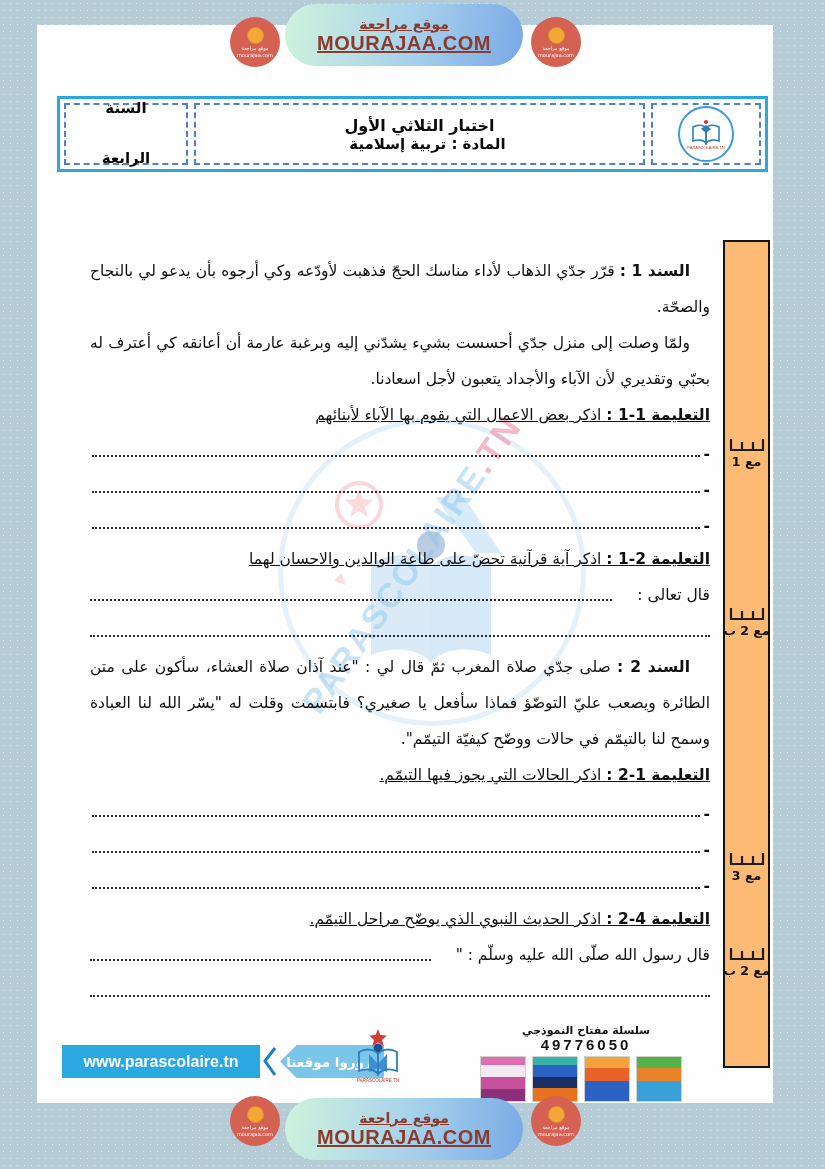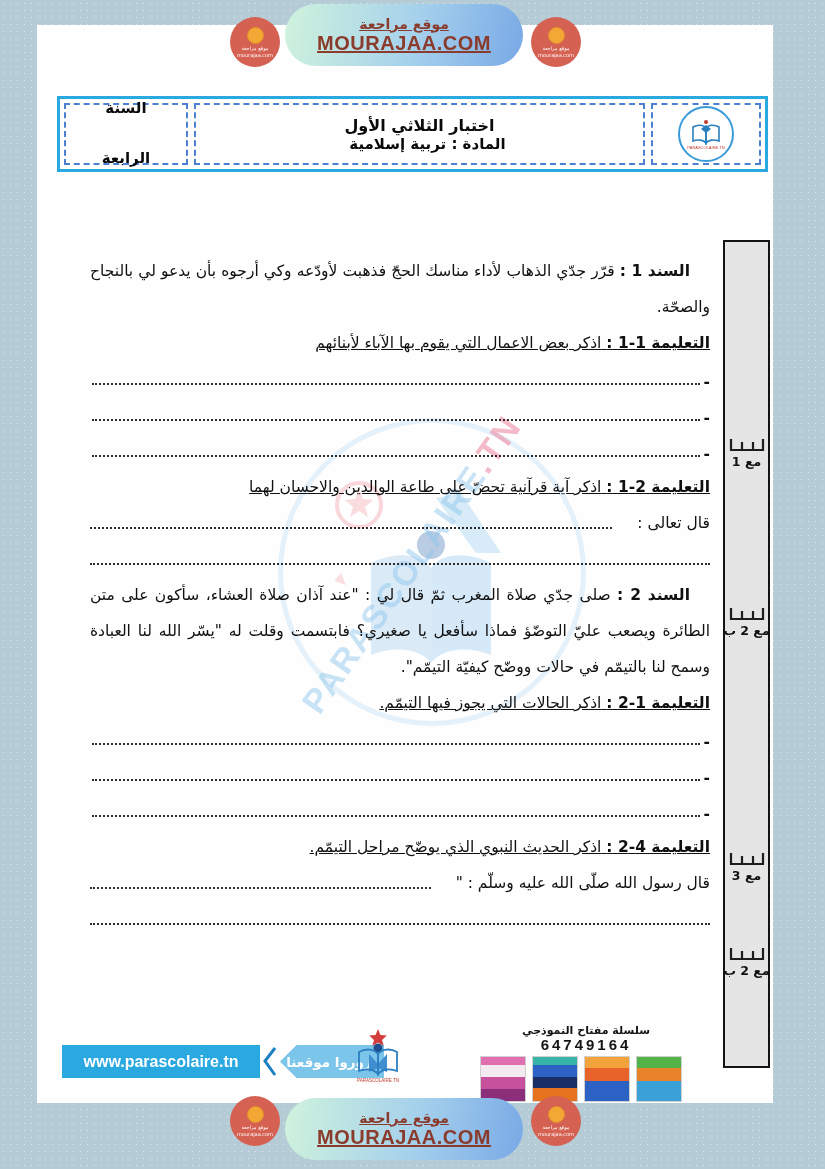--- a/index.html
+++ b/index.html
@@ -52,21 +52,21 @@
   .answer-line{height:36px;display:flex;direction:rtl;align-items:flex-end;}
   .answer-line .dash{font-weight:bold;line-height:30px;}
   .answer-line .dots{flex:1;border-bottom:2.5px dotted #2b2b2b;margin-bottom:12px;margin-left:2px;margin-right:4px;}
   .lead-line{height:36px;display:flex;direction:rtl;align-items:flex-end;gap:22px;}
   .lead-line .lbl{white-space:nowrap;line-height:36px;}
   .lead-line .dots{flex:1;border-bottom:2.5px dotted #2b2b2b;margin-bottom:12px;margin-right:3px;}
   .full-dots{height:36px;position:relative;}
   .full-dots::after{content:"";position:absolute;left:0;right:0;bottom:12px;border-bottom:2.5px dotted #2b2b2b;}
 
   
-  .score-col{position:absolute;left:723px;top:240px;width:47px;height:828px;background:#e5e5e5;
+  .score-col{position:absolute;left:723px;top:240px;width:47px;height:828px;background:#fdba74;
     border:2px solid #141414;box-sizing:border-box;z-index:3;}
   .mark{position:absolute;left:0;width:100%;display:flex;flex-direction:column;align-items:center;}
   .mark .lab{font-size:12.5px;font-weight:bold;color:#111;direction:rtl;margin-top:1px;white-space:nowrap;}
 
   
   .f-bar{position:absolute;left:62px;top:1045px;width:198px;height:33px;background:#2aa9e1;z-index:4;
     display:flex;align-items:center;justify-content:center;color:#fff;font-family:"Liberation Sans",sans-serif;font-size:16px;font-weight:bold;}
   .f-chev{position:absolute;left:260px;top:1045px;z-index:4;}
   .f-arrow{position:absolute;left:280px;top:1045px;width:104px;height:33px;background:#7cc5ea;z-index:4;
     clip-path:polygon(0 50%,16% 0,100% 0,100% 100%,16% 100%);
@@ -133,20 +133,21 @@
     <circle cx="120" cy="92" r="14" fill="rgba(40,100,170,0.32)"></circle>
     <path d="M60 110 C85 98,110 100,120 115 L120 210 C110 196,85 192,60 202 Z" fill="rgba(90,170,225,0.22)"></path>
     <path d="M180 110 C155 98,130 100,120 115 L120 210 C130 196,155 192,180 202 Z" fill="rgba(120,185,235,0.30)"></path>
     <path d="M150 40 L190 100 L165 100 L125 45 Z" fill="rgba(120,185,235,0.28)"></path>
   </svg>
 </div>
 <div class="wm-text"><span>PARASCOLAIRE</span><span class="tn">.TN</span></div>
 
 <div class="content">
   <p class="para"><b>السند 1 :</b> <span>قرّر جدّي الذهاب لأداء مناسك الحجّ فذهبت لأودّعه وكي أرجوه بأن يدعو لي بالنجاح والصحّة.</span></p>
+  <p class="para"><span>ولمّا وصلت إلى منزل جدّي أحسست بشيء يشدّني إليه وبرغبة عارمة أن أعانقه كي أعترف له بحبّي وتقديري لأن الآباء والأجداد يتعبون لأجل اسعادنا.</span></p>
 
   <p class="label-line"><b>التعليمة 1-1 :</b> <span>اذكر بعض الاعمال التي يقوم بها الآباء لأبنائهم</span></p>
 
   <div class="answer-line">
       <span class="dash">-</span>
       <span class="dots"></span>
     </div>
   <div class="answer-line">
       <span class="dash">-</span>
       <span class="dots"></span>
@@ -233,21 +234,21 @@
     <circle cx="22" cy="20" r="4.5" fill="#1f4f8f"></circle>
     <path d="M13 26 L22 36 L31 26 L31 44 L22 40 L13 44 Z" fill="#3f8fd0"></path>
     <path d="M3 24 C10 20,18 21,22 26 L22 46 C18 41,10 40,3 43 Z" fill="none" stroke="#2a7fc0" stroke-width="1.8"></path>
     <path d="M41 24 C34 20,26 21,22 26 L22 46 C26 41,34 40,41 43 Z" fill="none" stroke="#2a7fc0" stroke-width="1.8"></path>
   </svg>
   <span class="txt">PARASCOLAIRE.TN</span>
 </div>
 
 <div class="f-series">
   <div class="title">سلسلة مفتاح النموذجي</div>
-  <div class="num">64749164</div>
+  <div class="num">49776050</div>
   <div class="f-books">
     <div class="cover c1"></div>
     <div class="cover c2"></div>
     <div class="cover c3"></div>
     <div class="cover c4"></div>
   </div>
 </div>
 
 <div class="pill" style="top:1098px;">
   <span class="ar">موقع مراجعة</span>

